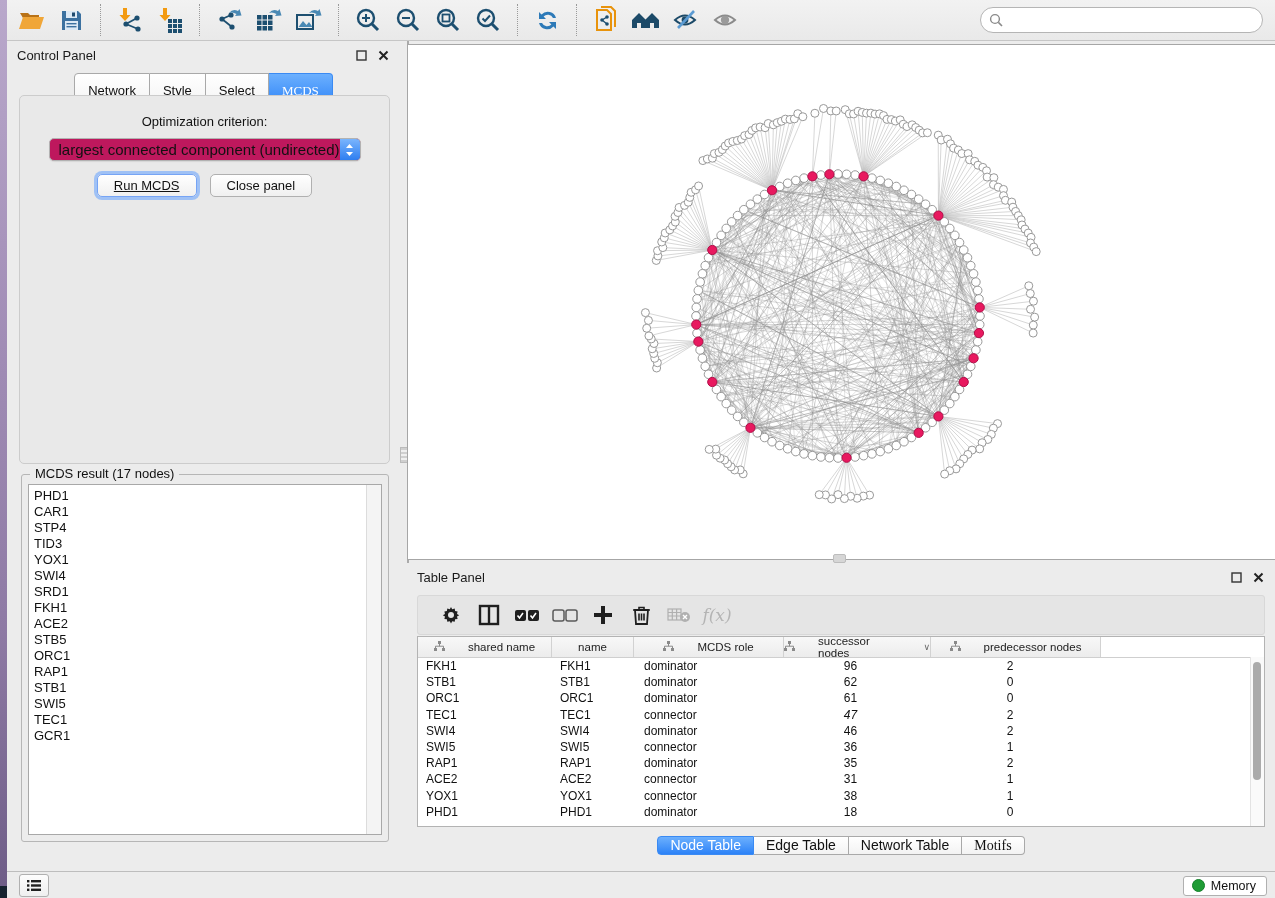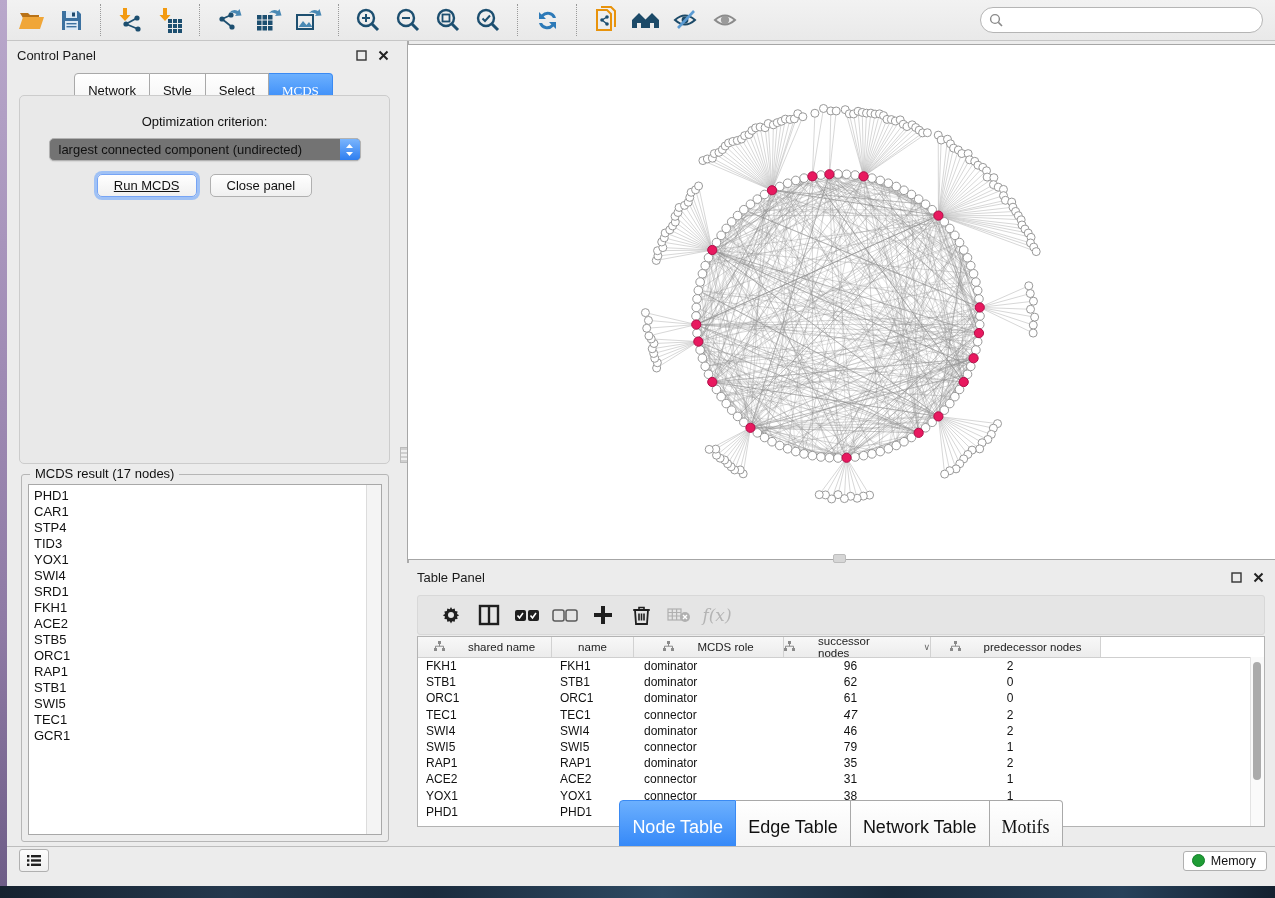--- a/index.html
+++ b/index.html
@@ -29,23 +29,23 @@
   .segrow{display:flex;justify-content:center;margin-top:4px;}
   .seg{border:1px solid #a9a9a9;border-left:none;background:linear-gradient(#ffffff,#f3f3f3);
     padding:9px 13px;font-size:13px;color:#111;line-height:15px;}
   .seg:first-child{border-left:1px solid #a9a9a9;border-radius:4px 0 0 4px;}
   .seg:last-child{border-radius:0 4px 4px 0;font-family:Liberation Serif, serif;}
   .seg.active{background:linear-gradient(#6cb0fe,#2c82f7);color:#fff;border-color:#3a8af3;}
   .tabpane{position:absolute;left:12px;right:10px;top:54px;height:367px;
     background:#e9e9e9;border:1px solid #cccccc;border-radius:5px;}
   .opt-label{text-align:center;margin-top:18px;font-size:13px;}
   .popup-row{display:flex;justify-content:center;margin-top:9px;}
-  .popup{position:relative;width:312px;height:23px;box-sizing:border-box;background:#737373;
+  .popup{position:relative;width:312px;height:23px;box-sizing:border-box;background:#be185d;
     border:1px solid #b2b2b2;border-radius:5px;display:flex;align-items:center;
-    padding-left:9px;font-size:13px;box-shadow:0 1px 1px rgba(0,0,0,.08);}
+    padding-left:9px;font-size:15px;box-shadow:0 1px 1px rgba(0,0,0,.08);}
   .popup-caps{position:absolute;right:0;top:0;bottom:0;width:20px;border-radius:0 4px 4px 0;
     background:linear-gradient(#7ab5fd,#2e7ef0);display:flex;flex-direction:column;
     align-items:center;justify-content:center;color:#fff;}
   .popup-caps svg{display:block;}
   .btnrow{display:flex;justify-content:center;gap:13px;margin-top:13px;}
   .btn{background:linear-gradient(#ffffff,#f0f0f0);border:1px solid #b0b0b0;border-radius:5px;
     padding:3px 16px;font-size:13px;color:#111;}
   .btn.focused{box-shadow:0 0 0 3px rgba(98,160,255,.55);border-color:#76a4f5;text-decoration:underline;}
   .groupbox{position:absolute;left:14px;right:11px;top:433px;bottom:16px;
     border:1px solid #b6b6b6;border-radius:3px;}
@@ -81,23 +81,23 @@
   .th{box-sizing:border-box;background:linear-gradient(#f8f8f8,#ececec);border-right:1px solid #d2d2d2;
     display:flex;align-items:center;justify-content:center;gap:23px;font-size:11.5px;color:#222;flex:0 0 auto;}
   .th.filler{background:#fff;border-right:none;flex:1 1 auto;}
   .sortglyph{font-size:9px;color:#666;margin-left:2px;}
   .trow{display:flex;height:16.2px;align-items:center;font-size:12px;}
   .td{box-sizing:border-box;flex:0 0 auto;white-space:nowrap;overflow:hidden;}
   .td.num{text-align:center;}
   .tscroll{position:absolute;right:0;top:20px;bottom:0;width:13px;background:#fafafa;border-left:1px solid #e3e3e3;}
   .tthumb{position:absolute;left:2px;top:5px;width:8px;height:118px;border-radius:4px;background:#ababab;}
   .ttabs{position:absolute;left:0;right:0;bottom:3px;display:flex;justify-content:center;}
-  .ttabs .seg{font-size:18px;padding:19px 12px;}
+  .ttabs .seg{font-size:14px;padding:1px 12px;}
   
-  .statusbar{position:absolute;left:7px;top:846px;width:1268px;height:28px;box-sizing:border-box;
+  .statusbar{position:absolute;left:7px;top:871px;width:1268px;height:28px;box-sizing:border-box;
     background:#ececec;border-top:1px solid #bdbdbd;display:flex;align-items:center;padding:0 8px;}
   .sb-left-btn{width:28px;height:21px;border:1px solid #b0b0b0;border-radius:3px;
     background:linear-gradient(#fdfdfd,#efefef);display:flex;align-items:center;justify-content:center;margin-left:4px;}
   .sb-sp{flex:1;}
   .memory-btn{display:flex;align-items:center;gap:6px;background:#fff;border:1px solid #b0b0b0;
     border-radius:3px;padding:2px 10px 2px 8px;font-size:12.5px;}
   .memdot{width:11px;height:11px;border-radius:50%;background:#1f9c35;border:1px solid #13802a;}
 </style>
 </head>
 <body>
@@ -1365,21 +1365,21 @@
           <div class="td" style="width: 134px; padding-left: 8px;">SWI4</div>
           <div class="td" style="width: 82px; padding-left: 8px;">SWI4</div>
           <div class="td" style="width: 150px; padding-left: 10px;">dominator</div>
           <div class="td num" style="width: 147px; padding-right: 14px;">46</div>
           <div class="td num" style="width: 170px; padding-right: 12px;">2</div>
         </div>
         <div class="trow">
           <div class="td" style="width: 134px; padding-left: 8px;">SWI5</div>
           <div class="td" style="width: 82px; padding-left: 8px;">SWI5</div>
           <div class="td" style="width: 150px; padding-left: 10px;">connector</div>
-          <div class="td num" style="width: 147px; padding-right: 14px;">79</div>
+          <div class="td num" style="width: 147px; padding-right: 14px;">36</div>
           <div class="td num" style="width: 170px; padding-right: 12px;">1</div>
         </div>
         <div class="trow">
           <div class="td" style="width: 134px; padding-left: 8px;">RAP1</div>
           <div class="td" style="width: 82px; padding-left: 8px;">RAP1</div>
           <div class="td" style="width: 150px; padding-left: 10px;">dominator</div>
           <div class="td num" style="width: 147px; padding-right: 14px;">35</div>
           <div class="td num" style="width: 170px; padding-right: 12px;">2</div>
         </div>
         <div class="trow">

